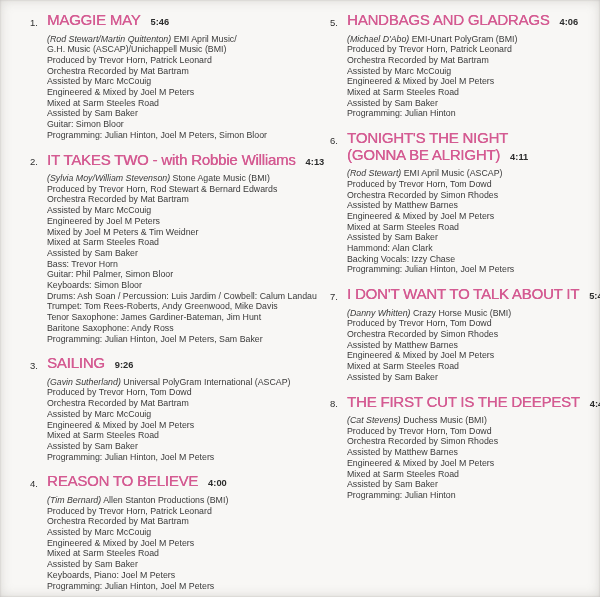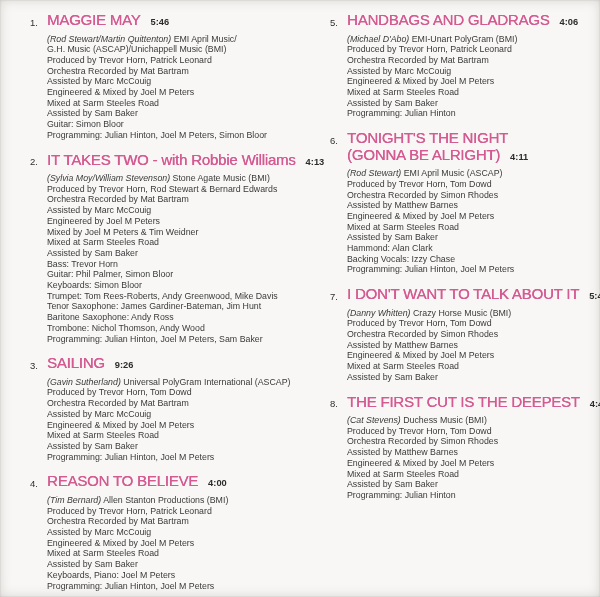--- a/index.html
+++ b/index.html
@@ -98,24 +98,24 @@
     <p class="credit">Produced by Trevor Horn, Rod Stewart &amp; Bernard Edwards</p>
           <p class="credit">Orchestra Recorded by Mat Bartram</p>
           <p class="credit">Assisted by Marc McCouig</p>
           <p class="credit">Engineered by Joel M Peters</p>
           <p class="credit">Mixed by Joel M Peters &amp; Tim Weidner</p>
           <p class="credit">Mixed at Sarm Steeles Road</p>
           <p class="credit">Assisted by Sam Baker</p>
           <p class="credit">Bass: Trevor Horn</p>
           <p class="credit">Guitar: Phil Palmer, Simon Bloor</p>
           <p class="credit">Keyboards: Simon Bloor</p>
+          <p class="credit">Drums: Ash Soan / Percussion: Luis Jardim / Cowbell: Calum Landau</p>
           <p class="credit">Trumpet: Tom Rees-Roberts, Andy Greenwood, Mike Davis</p>
           <p class="credit">Tenor Saxophone: James Gardiner-Bateman, Jim Hunt</p>
           <p class="credit">Baritone Saxophone: Andy Ross</p>
-          <p class="credit">Trombone: Nichol Thomson, Andy Wood</p>
           <p class="credit">Programming: Julian Hinton, Joel M Peters, Sam Baker</p>
         </div>
   </section>
 
   <section class="track">
     <header class="track-head">
       <span class="num">3.</span>
       <h2 class="title"><span class="title-text">SAILING</span><span class="dur">9:26</span></h2>
     </header>
     <div class="credits">

